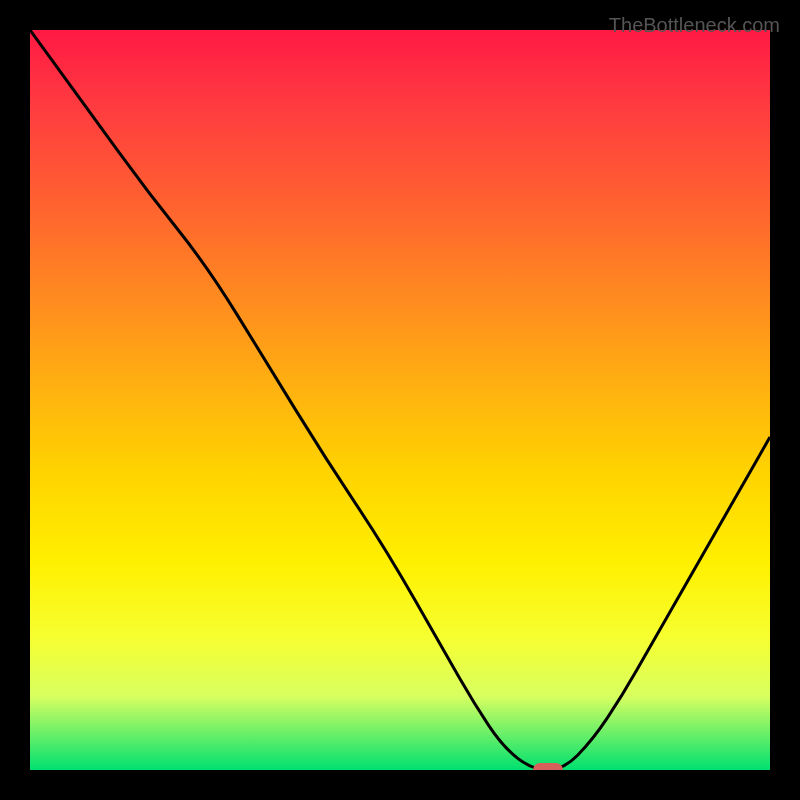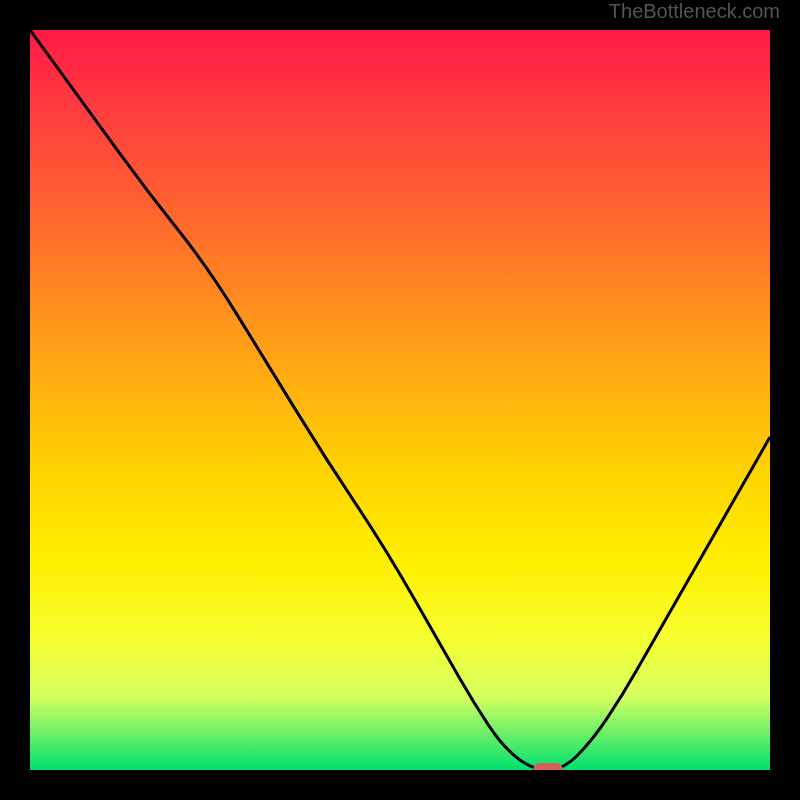--- a/index.html
+++ b/index.html
@@ -6,21 +6,21 @@
     margin: 0;
     padding: 0;
     width: 800px;
     height: 800px;
     background: #000;
     font-family: Arial, sans-serif;
     position: relative;
   }
   .watermark {
     position: absolute;
-    top: 0;
+    top: 14px;
     right: 20px;
     color: #555;
     font-size: 20px;
     font-weight: 500;
     z-index: 10;
   }
   .plot-area {
     position: absolute;
     left: 30px;
     top: 30px;

